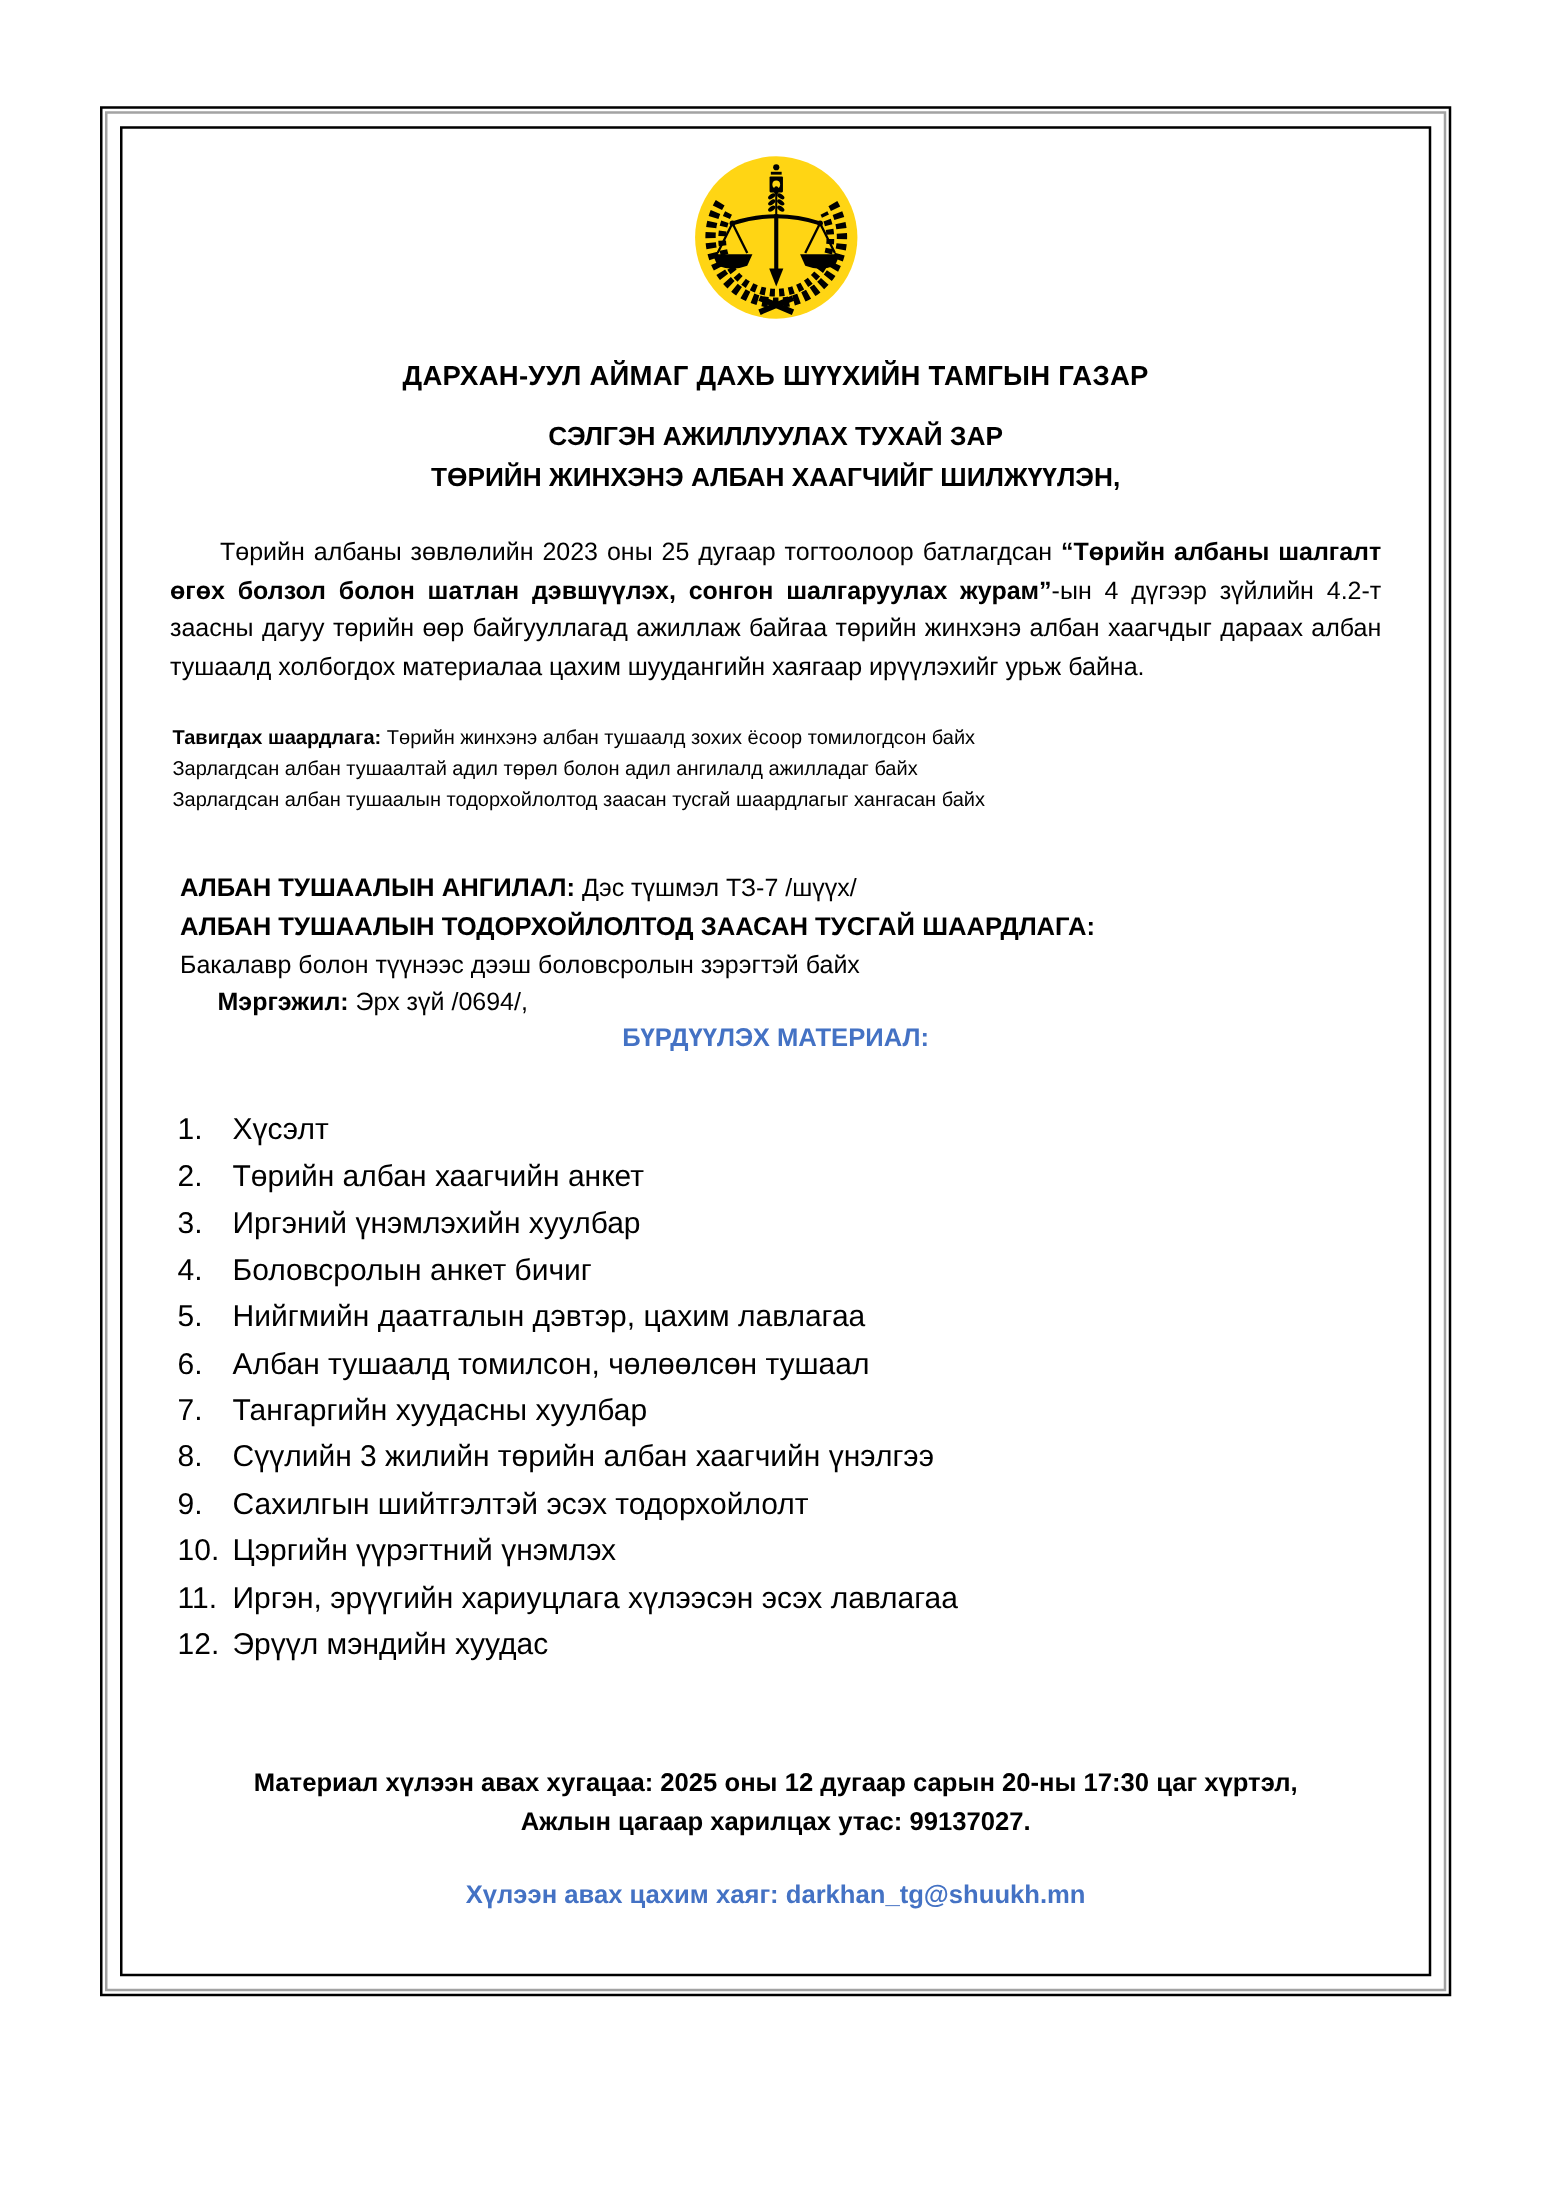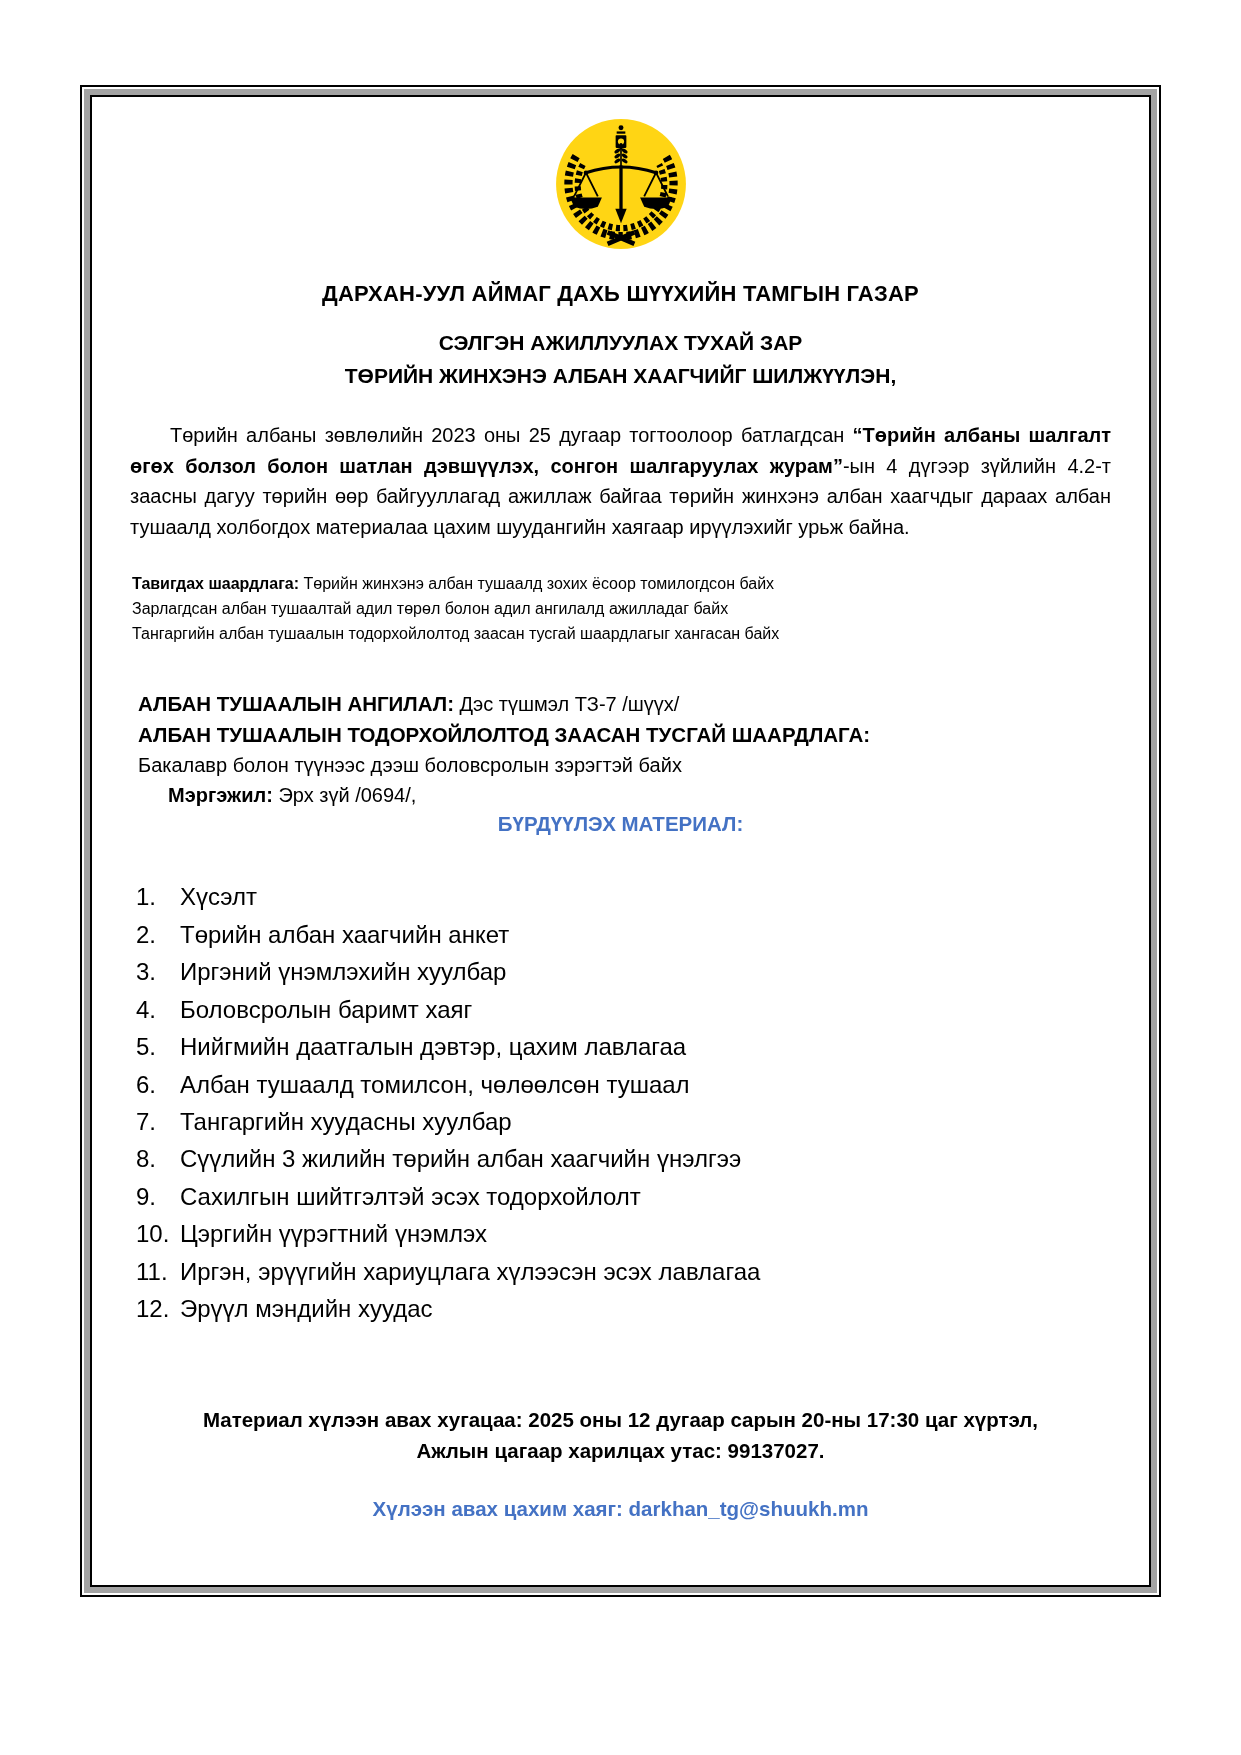--- a/index.html
+++ b/index.html
@@ -4,21 +4,21 @@
 <style>
   html,body { margin:0; padding:0; background:#e8e8e8; }
   .page {
     width:1241px; height:1755px; background:#ffffff; position:relative;
     font-family:"Liberation Sans", sans-serif; color:#000; margin:0 auto;
   }
   .frame-outer {
     position:absolute; left:80px; top:85px; width:1081px; height:1512px;
     border:2px solid #000; padding:2px; box-sizing:border-box;
   }
-  .frame-mid { border:6px solid #a3a3a3; height:100%; box-sizing:border-box; padding:0; }
+  .frame-mid { border:2px solid #a3a3a3; height:100%; box-sizing:border-box; padding:10px; }
   .frame-inner { border:2px solid #000; height:100%; box-sizing:border-box; padding:12px 34px 0 34px; overflow:hidden; }
 
   .logo-wrap { text-align:center; margin-top:8px; }
   .logo-wrap svg { width:134px; height:134px; display:inline-block; }
 
   .org-title {
     text-align:center; font-weight:bold; font-size:22px; letter-spacing:0.2px;
     margin:26px 0 0 0;
   }
   .doc-title {
@@ -121,38 +121,38 @@
         <div class="doc-title">
           <div>СЭЛГЭН АЖИЛЛУУЛАХ ТУХАЙ ЗАР</div>
           <div>ТӨРИЙН ЖИНХЭНЭ АЛБАН ХААГЧИЙГ ШИЛЖҮҮЛЭН,</div>
         </div>
 
         <p class="intro"><span>Төрийн албаны зөвлөлийн 2023 оны 25 дугаар тогтоолоор батлагдсан </span><b>“Төрийн албаны шалгалт өгөх болзол болон шатлан дэвшүүлэх, сонгон шалгаруулах журам”</b><span>-ын 4 дүгээр зүйлийн 4.2-т заасны дагуу төрийн өөр байгууллагад ажиллаж байгаа төрийн жинхэнэ албан хаагчдыг дараах албан тушаалд холбогдох материалаа цахим шуудангийн хаягаар ирүүлэхийг урьж байна.</span></p>
 
         <div class="requirements">
           <div class="line"><b>Тавигдах шаардлага:</b> <span>Төрийн жинхэнэ албан тушаалд зохих ёсоор томилогдсон байх</span></div>
           <div class="line">Зарлагдсан албан тушаалтай адил төрөл болон адил ангилалд ажилладаг байх</div>
-          <div class="line">Тангаргийн албан тушаалын тодорхойлолтод заасан тусгай шаардлагыг хангасан байх</div>
+          <div class="line">Зарлагдсан албан тушаалын тодорхойлолтод заасан тусгай шаардлагыг хангасан байх</div>
         </div>
 
 
         <div class="position-block">
           <div><b class="caps">АЛБАН ТУШААЛЫН АНГИЛАЛ:</b> <span>Дэс түшмэл ТЗ-7 /шүүх/</span></div>
           <div><b class="caps">АЛБАН ТУШААЛЫН ТОДОРХОЙЛОЛТОД ЗААСАН ТУСГАЙ ШААРДЛАГА:</b></div>
           <div>Бакалавр болон түүнээс дээш боловсролын зэрэгтэй байх</div>
           <div class="indent"><b>Мэргэжил:</b> <span>Эрх зүй /0694/,</span></div>
         </div>
 
         <div class="materials-heading blue">БҮРДҮҮЛЭХ МАТЕРИАЛ:</div>
 
         <ol class="materials">
           <li>Хүсэлт</li>
           <li>Төрийн албан хаагчийн анкет</li>
           <li>Иргэний үнэмлэхийн хуулбар</li>
-          <li>Боловсролын баримт хаяг</li>
+          <li>Боловсролын анкет бичиг</li>
           <li>Нийгмийн даатгалын дэвтэр, цахим лавлагаа</li>
           <li>Албан тушаалд томилсон, чөлөөлсөн тушаал</li>
           <li>Тангаргийн хуудасны хуулбар</li>
           <li>Сүүлийн 3 жилийн төрийн албан хаагчийн үнэлгээ</li>
           <li>Сахилгын шийтгэлтэй эсэх тодорхойлолт</li>
           <li>Цэргийн үүрэгтний үнэмлэх</li>
           <li>Иргэн, эрүүгийн хариуцлага хүлээсэн эсэх лавлагаа</li>
           <li>Эрүүл мэндийн хуудас</li>
         </ol>
 

